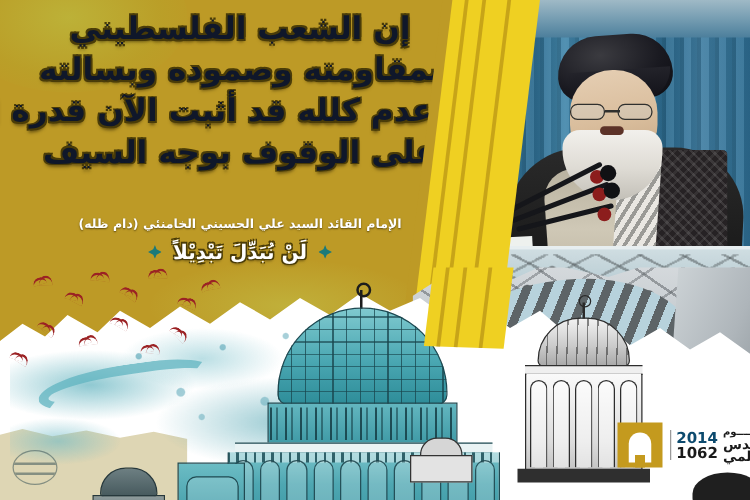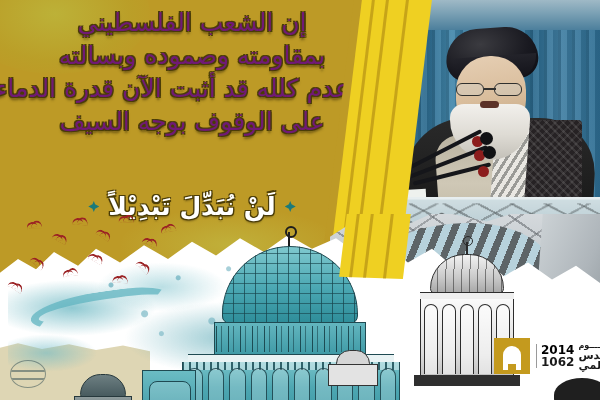--- a/index.html
+++ b/index.html
@@ -176,22 +176,22 @@
     position:absolute; left:338px; top:-30px; width:22px; height:320px;
     background:#bd9a26; transform:skewX(-5deg) rotate(2deg);
   }
 
   
   .quote{
     position:absolute; left:22px; top:6px; width:340px;
     direction:rtl; text-align:center;
   }
   .quote .line{
-    color:#701a75;
-    font-weight:normal;
+    color:#0f172a;
+    font-weight:bold;
     font-size:25px;
     line-height:33px;
     letter-spacing:0px;
     text-shadow:
       -1.4px -1.4px 0 #4a3c08, 1.4px -1.4px 0 #4a3c08,
       -1.4px  1.4px 0 #4a3c08, 1.4px  1.4px 0 #4a3c08,
        0 2.6px 2.6px rgba(40,30,4,.55);
     white-space:nowrap;
   }
   .attrib{
@@ -200,21 +200,21 @@
     color:#ffffff; font-size:10px; font-weight:bold;
     text-shadow:0 1px 1.4px rgba(50,38,6,.7);
     white-space:nowrap;
   }
   .verse-row{
     position:absolute; left:22px; top:192px; width:340px;
     direction:rtl; text-align:center;
     display:flex; align-items:center; justify-content:center; gap:9px;
   }
   .verse{
-    color:#ffffff; font-weight:bold; font-size:25px;
+    color:#ffffff; font-weight:bold; font-size:16px;
     text-shadow:
       -1.2px -1.2px 0 #4a3c08, 1.2px -1.2px 0 #4a3c08,
       -1.2px  1.2px 0 #4a3c08, 1.2px  1.2px 0 #4a3c08,
        0 2px 2px rgba(40,30,4,.5);
     white-space:nowrap;
   }
   .ornament{
     width:11px; height:11px; flex:0 0 auto;
     background:#1b7a7a;
     clip-path:polygon(50% 0%,62% 30%,100% 50%,62% 70%,50% 100%,38% 70%,0% 50%,38% 30%);
@@ -481,21 +481,21 @@
   .logo{
     position:absolute; left:494px; top:338px;
     display:flex; align-items:center; gap:4px;
     direction:rtl;
   }
   .logo-years{
     display:flex; flex-direction:column; align-items:flex-end;
     font-weight:bold; font-size:12px; line-height:12px;
     border-left:1.6px solid #9a9a9a; padding-left:4px; margin-left:2px;
   }
-  .logo-years .y-greg{ color:#000000; }
+  .logo-years .y-greg{ color:#0c4a6e; }
   .logo-years .y-hij{ color:#1a1a1a; }
   .logo-words{
     display:flex; flex-direction:column; align-items:flex-end;
     font-weight:bold; color:#1a1a1a; line-height:10px;
   }
   .logo-words .w1{ font-size:8px; letter-spacing:1.6px; }
   .logo-words .w2{ font-size:11px; }
   .logo-words .w3{ font-size:11px; }
   .logo-mark{
     position:relative; width:36px; height:36px; background:#c49a1e; flex:0 0 auto;
@@ -552,20 +552,21 @@
     <div class="gold-blob"></div>
     <div class="gold-blob2"></div>
 
     <div class="quote">
       <div class="line">إن الشعب الفلسطيني</div>
       <div class="line">بمقاومته وصموده وبسالته</div>
       <div class="line">وعدم كلله قد أثبت الآن قدرة الدماء</div>
       <div class="line">على الوقوف بوجه السيف</div>
     </div>
 
+    <div class="attrib">الإمام القائد السيد علي الحسيني الخامنئي (دام ظله)</div>
 
     <div class="verse-row">
       <span class="ornament"></span>
       <span class="verse">لَنْ نُبَدِّلَ تَبْدِيْلاً</span>
       <span class="ornament"></span>
     </div>
   </div>
 
   <div class="band-mask"></div>
   <div class="yellow-band">

